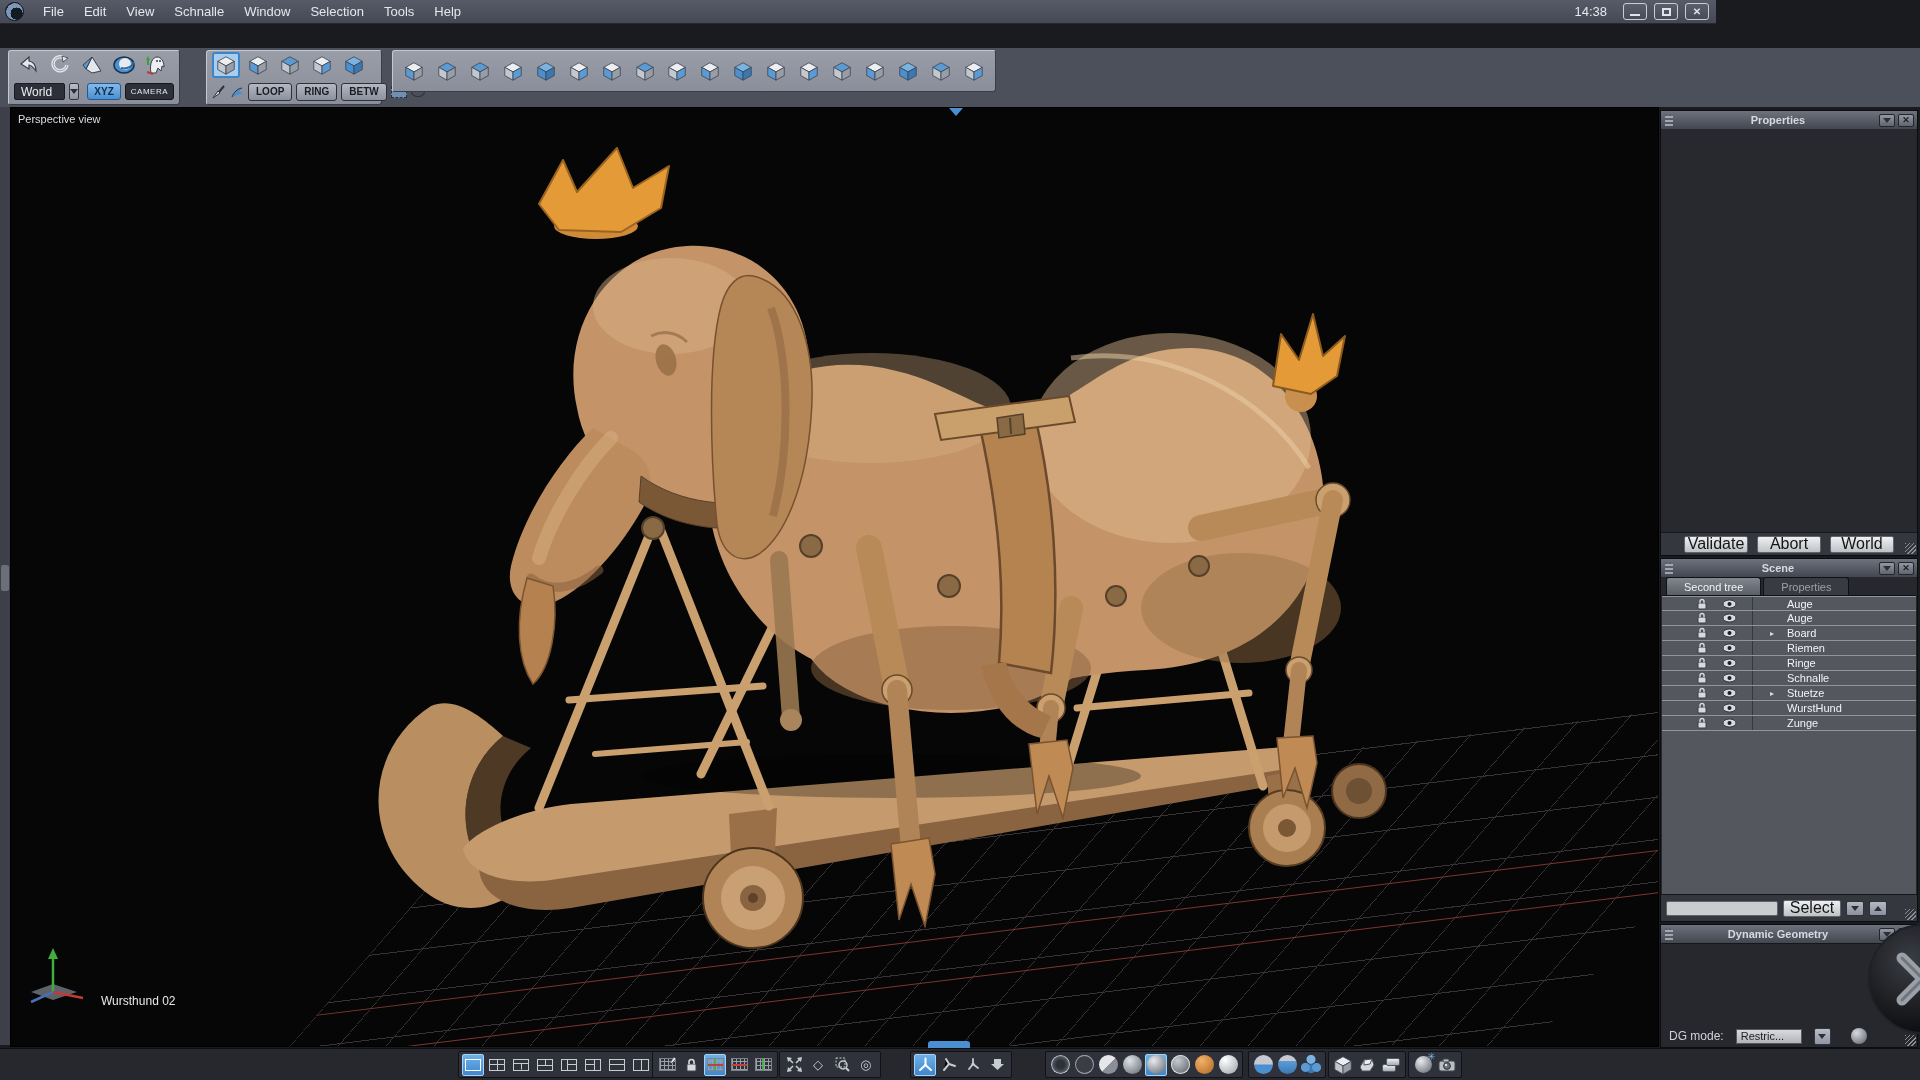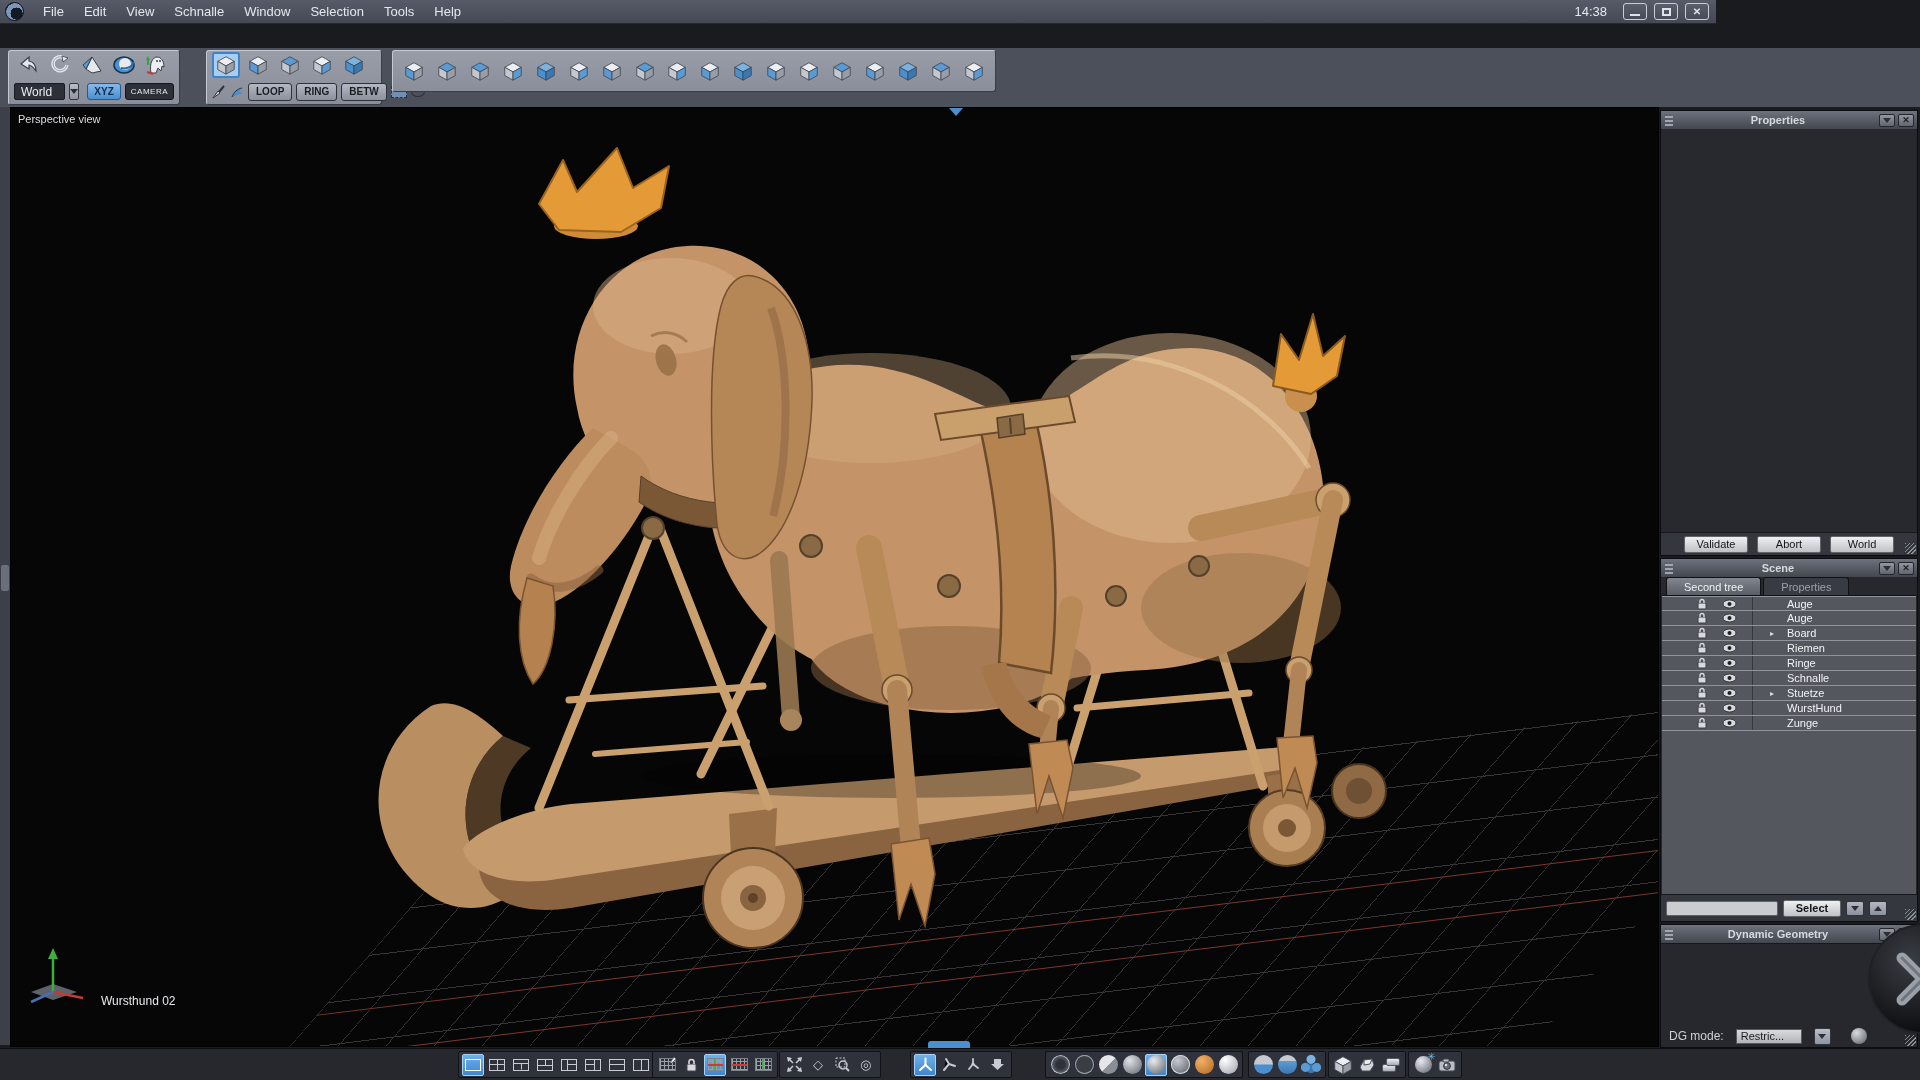--- a/index.html
+++ b/index.html
@@ -86,21 +86,21 @@
     background:repeating-linear-gradient(0deg,#aeb3bd 0 2px,transparent 2px 4px),
                repeating-linear-gradient(90deg,#585d66 0 2px,transparent 2px 4px);}
   .p-title{flex:1;text-align:center;color:#d6dae0;font-size:11px;font-weight:bold;}
   .p-btn{width:16px;height:13px;background:linear-gradient(#9298a4,#60656e);border:1px solid #23252a;
     border-radius:2px;margin-right:3px;display:flex;align-items:center;justify-content:center;
     color:#1e2averify025;color:#1e2025;font-size:9px;font-weight:bold;box-sizing:border-box;}
   .p-body{position:absolute;left:1px;right:1px;top:18px;bottom:23px;background:#27292e;}
   .p-foot{position:absolute;left:0;bottom:0;width:100%;height:23px;display:flex;align-items:center;
     justify-content:center;gap:9px;background:#34373e;border-top:1px solid #15171b;box-sizing:border-box;}
   .btn3d{min-width:64px;height:17px;background:linear-gradient(#eef0f2,#bfc1c5);border:1px solid #606369;
-    border-radius:2px;font-size:11px;color:#141519;display:flex;align-items:center;justify-content:center;box-sizing:border-box;}
+    border-radius:2px;font-size:16px;color:#141519;display:flex;align-items:center;justify-content:center;box-sizing:border-box;}
   .grip{position:absolute;right:1px;bottom:1px;width:11px;height:11px;
     background:repeating-linear-gradient(135deg,#8b9097 0 1px,transparent 1px 3px);}
   .scene-tabs{position:absolute;left:1px;right:1px;top:18px;height:19px;background:#26282d;
     display:flex;align-items:flex-end;gap:2px;padding-left:4px;border-bottom:1px solid #101114;box-sizing:border-box;}
   .stab{height:17px;padding:0 17px;font-size:11px;border:1px solid #101114;border-bottom:none;
     border-radius:3px 3px 0 0;display:flex;align-items:center;}
   .stab.active{background:linear-gradient(#81868f,#5a5e66);color:#f0f2f5;}
   .stab.inactive{background:#383b42;color:#9ba0a9;}
   .tree{position:absolute;top:37px;bottom:27px;left:1px;right:1px;background:#54575d;overflow:hidden;}
   .tree-row{height:15px;display:flex;align-items:center;border-bottom:1px solid #90949b;
@@ -746,21 +746,21 @@
               <circle cx="7.5" cy="5" r="2" fill="#1e2024"></circle>
             </svg>
           </span>
         <span class="row-sep"></span>
           <span class="noexpand"></span>
         <span class="tree-name">Zunge</span>
       </div>
     </div>
     <div class="scene-foot">
       <input class="scene-input" style="">
-      <span class="btn3d" style="min-width:58px;font-weight:bold;">Select</span>
+      <span class="btn3d" style="min-width:58px;">Select</span>
       <span class="mini-btn">
           <span class="tri-down"></span>
         </span>
       <span class="mini-btn">
           <span class="tri-up"></span>
         </span>
       <span class="grip"></span>
     </div>
   </div>
 

